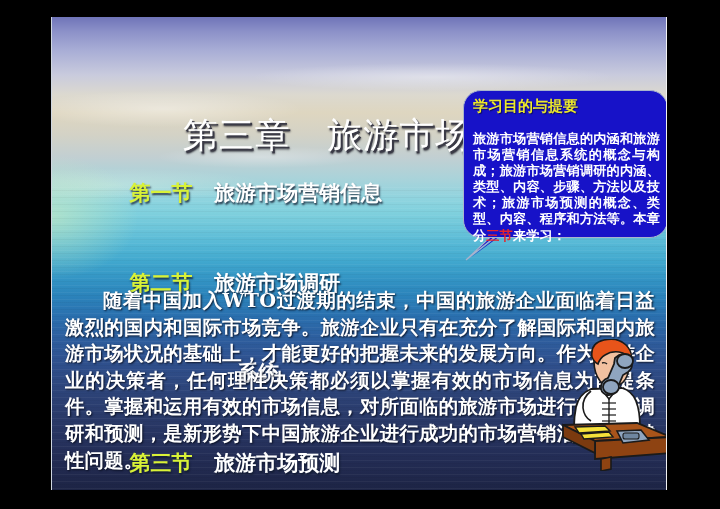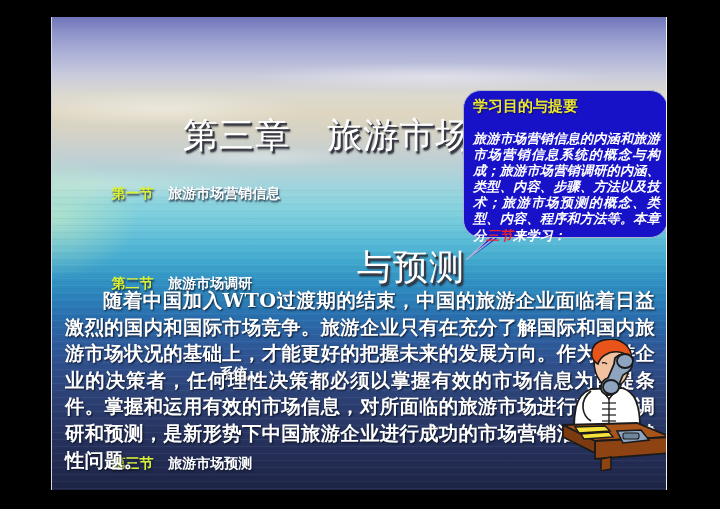--- a/index.html
+++ b/index.html
@@ -124,21 +124,21 @@
   }
   #title-line-1 { display: block; padding-left: 8px; }
   #title-line-2 { display: block; padding-left: 104px; }
 
   
   #section-list {
     position: absolute;
     left: 24px;
     top: 131px;
     font-family: "DejaVu Serif", "Liberation Serif", serif;
-    font-size: 14px;
+    font-size: 21px;
     line-height: 30px;
   }
   .section-row {
     white-space: pre;
     text-shadow: 1px 2px 2px rgba(15,25,45,0.85);
   }
   .sec-num {
     color: #d9f237;
     font-weight: bold;
   }
@@ -194,21 +194,20 @@
   }
   #callout-text {
     display: block;
     color: #ffffff;
     font-family: "DejaVu Serif", "Liberation Serif", serif;
     font-weight: bold;
     font-size: 13.2px;
     line-height: 16.1px;
     letter-spacing: 0.1px;
     text-align: justify;
-    font-style: italic;
   }
   .hl-red { color: #e8242a; }
 
   
   #body-paragraph {
     position: absolute;
     left: 13px;
     top: 271px;
     width: 590px;
     color: #ffffff;
@@ -239,21 +238,20 @@
 
   <div id="slide">
 
     <div id="bg-sky"></div>
     <div id="bg-clouds"></div>
     <div id="bg-glow"></div>
     <div id="bg-water"></div>
 
     <div id="title-block">
       <span id="title-line-1">第三章   旅游市场调研</span>
-      <span id="title-line-2">与预测</span>
     </div>
 
     <div id="section-list">
 
       <div class="section-row">
         <span class="sec-num">第一节</span><span class="sec-title">   <span>旅游市场营销信息</span></span>
       </div>
       <div class="section-row">
         <span class="sec-num">第二节</span><span class="sec-title">   <span>旅游市场调研</span></span>
       </div>

